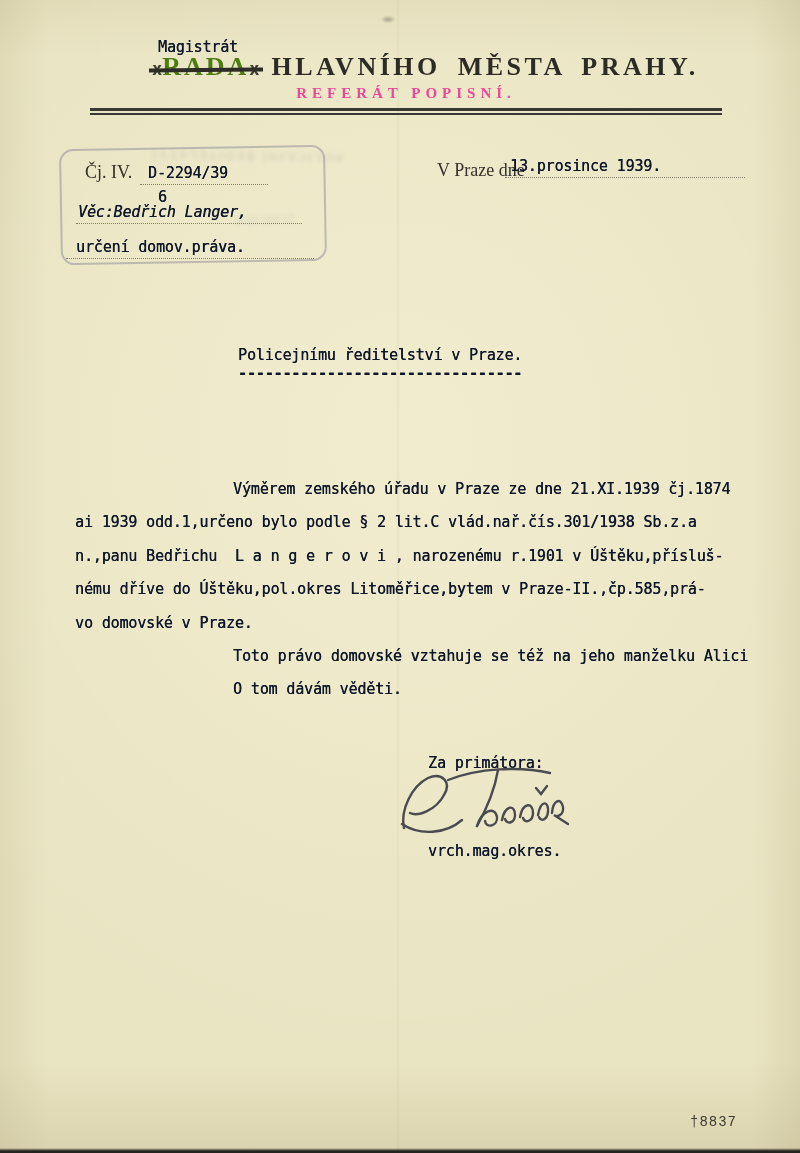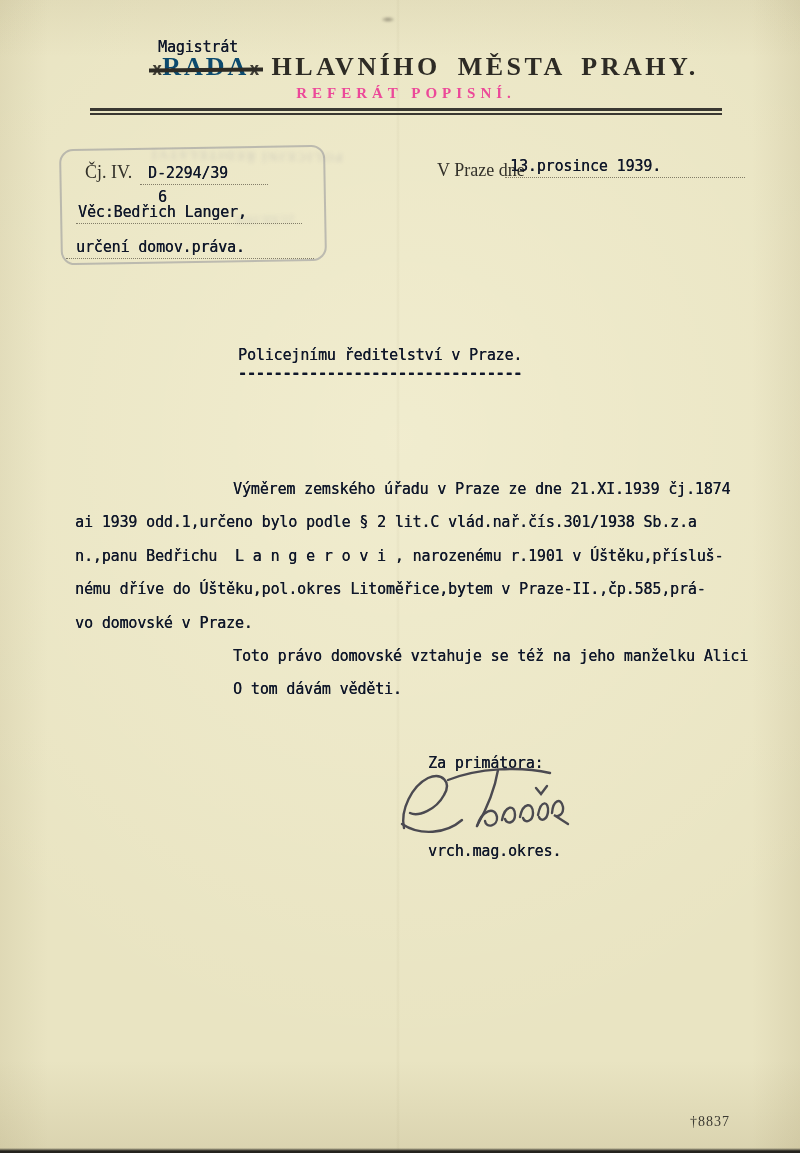--- a/index.html
+++ b/index.html
@@ -16,21 +16,21 @@
   .bottom-edge{position:absolute;left:0;bottom:0;width:800px;height:5px;
      background:linear-gradient(to top,#24231e 0,#24231e 2px, rgba(36,35,30,0) 100%);}
   .smudge{position:absolute;left:382px;top:17px;width:12px;height:5px;border-radius:50%;
      background:radial-gradient(rgba(90,86,72,0.55), rgba(90,86,72,0));filter:blur(1px);}
   .hdr-correction{position:absolute;left:158px;top:38px;font-size:15px;color:#3f3d35;
      letter-spacing:0.5px;white-space:pre;}
   .hdr-main{position:absolute;left:152px;top:52px;white-space:nowrap;}
   .struck{display:inline-block;position:relative;margin-right:12px;}
   .struck .xmark{font-family:"DejaVu Sans Mono",monospace;font-size:17px;color:#3f3d35;font-weight:bold;}
   .struck .word{font-family:"Liberation Serif",serif;font-weight:bold;font-size:26px;
-     letter-spacing:3px;color:#0c4a6e;}
+     letter-spacing:3px;color:#4d7c0f;}
   .struck .bar{position:absolute;left:-3%;top:54%;width:106%;height:3.5px;background:#2e2c26;
      transform:rotate(-0.6deg);}
   .hdr-title{font-family:"Liberation Serif",serif;font-weight:bold;font-size:26px;
      letter-spacing:3.5px;word-spacing:7px;color:#2d2b25;}
   .hdr-sub{position:absolute;left:90px;top:85px;width:632px;text-align:center;
      font-family:"Liberation Serif",serif;font-weight:bold;font-size:15px;
      letter-spacing:5px;color:#ec4899;}
   .rule{position:absolute;left:90px;top:108px;width:632px;}
   .rule .r1{height:3px;background:#3a3832;}
   .rule .r2{height:2px;}
@@ -56,21 +56,21 @@
   .addr-dash{position:absolute;left:238px;top:364px;font-weight:bold;}
 
   .body-block{position:absolute;left:75px;top:480px;width:660px;}
   .tline{height:33.4px;white-space:pre;}
   .indent{padding-left:158px;}
 
   .sig-za{position:absolute;left:428px;top:754px;}
   .sig-svg{position:absolute;left:398px;top:764px;}
   .sig-title{position:absolute;left:428px;top:842px;}
 
-  .footer-num{position:absolute;left:690px;top:1114px;font-family:Liberation Serif, serif;
+  .footer-num{position:absolute;left:690px;top:1114px;font-family:Liberation Mono, monospace;
      font-size:14px;color:#3c3a32;letter-spacing:1px;}
 </style>
 </head>
 <body>
 
 <div class="paper"></div>
 <div class="crease-v"></div>
 <div class="smudge"></div>
 
 <div class="hdr-correction type">Magistrát</div>
@@ -88,21 +88,21 @@
 </div>
 
 <div class="stamp-box"></div>
 <div class="stamp-frag frag1">POLICEJNÍ ŘEDITELSTVÍ</div>
 <div class="stamp-frag frag2">23.XII.1939</div>
 
 <div class="pos printed" style="left:85px;top:162px;">Čj. IV.</div>
 <div class="pos type" style="left:148px;top:164px;">D-2294/39</div>
 <div class="dotted" style="left:140px;top:166px;width:128px;height:18px;"></div>
 <div class="pos type" style="left:158px;top:188px;">6</div>
-<div class="pos type" style="left:78px;top:203px;">Věc:Bedřich Langer,</div>
+<div class="pos type" style="left:78px;top:203px;font-style:italic;">Věc:Bedřich Langer,</div>
 <div class="dotted" style="left:76px;top:205px;width:226px;height:18px;"></div>
 <div class="pos type" style="left:76px;top:238px;">určení domov.práva.</div>
 <div class="dotted" style="left:66px;top:240px;width:248px;height:18px;"></div>
 
 <div class="pos printed" style="left:437px;top:160px;">V Praze dne</div>
 <div class="pos type" style="left:510px;top:157px;">13.prosince 1939.</div>
 <div class="dotted" style="left:505px;top:159px;width:240px;height:18px;"></div>
 
 <div class="addr type">Policejnímu ředitelství v Praze.</div>
 <div class="addr-dash type">--------------------------------</div>

